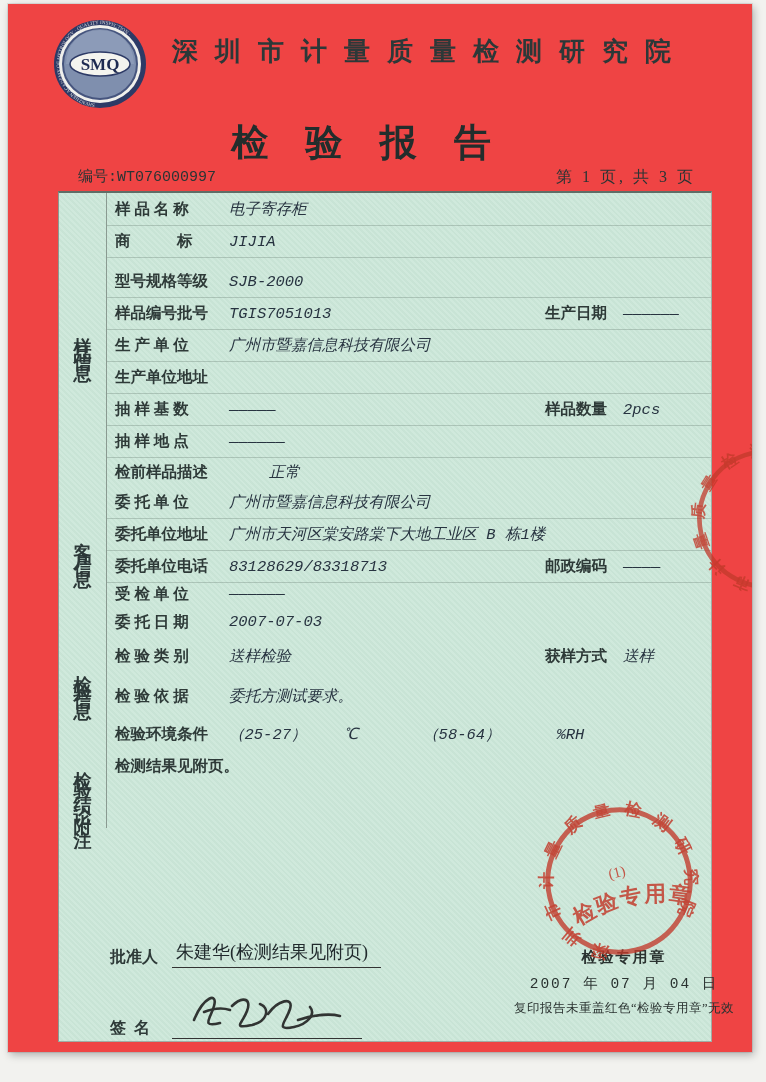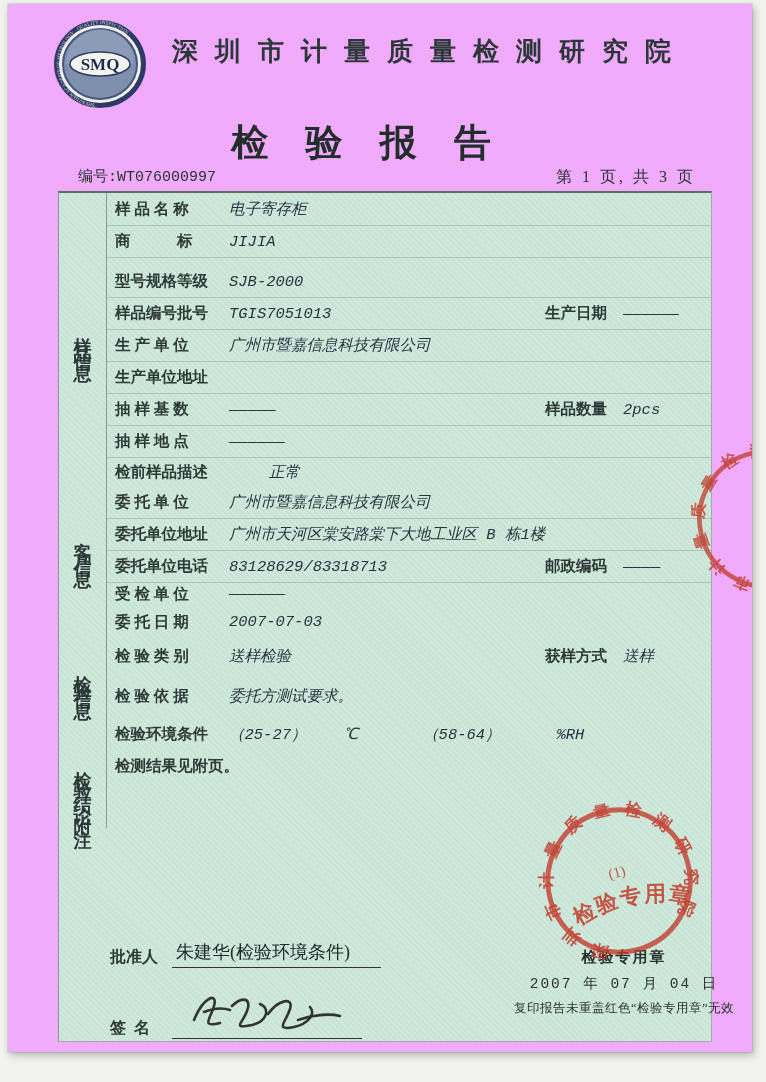--- a/index.html
+++ b/index.html
@@ -1,19 +1,19 @@
 <!DOCTYPE html>
 <html><head>
 <meta charset="utf-8">
 <style>
   html,body{margin:0;padding:0;background:#f2f2ef;}
   body{width:766px;height:1082px;position:relative;overflow:hidden;
        font-family:"Liberation Serif","DejaVu Serif",serif;color:#24302e;}
   .paper{position:absolute;left:8px;top:4px;width:744px;height:1048px;
-         background:#f0abfc;overflow:hidden;
+         background:#ef4444;overflow:hidden;
          box-shadow:0 0 0 1px rgba(0,0,0,.08),2px 3px 8px rgba(0,0,0,.28);}
   
   .hdr{position:absolute;left:0;top:0;width:100%;height:186px;}
   .logo{position:absolute;left:36px;top:12px;width:112px;height:96px;}
   .org{position:absolute;left:164px;top:30px;font-size:26px;font-weight:bold;
        letter-spacing:17px;color:#2c3838;white-space:nowrap;}
   .title{position:absolute;left:0;top:114px;width:720px;text-align:center;
          font-size:37px;font-weight:bold;letter-spacing:14px;color:#222d2c;}
   .meta{position:absolute;left:0;top:163px;width:100%;display:flex;
         justify-content:space-between;padding:0 56px 0 70px;box-sizing:border-box;
@@ -201,21 +201,21 @@
             <div class="row nb" style="height: 32px;">
               <span class="flabel full">检测结果见附页。</span>
             </div>
           </div>
         </div>
       </div>
   </div>
 
   <div class="approve">
     <span class="lab">批准人</span>
-    <span class="val">朱建华(检验环境条件)</span>
+    <span class="val">朱建华(检测结果见附页)</span>
   </div>
   <div class="sign">
     <span class="lab">签  名</span>
     <span class="sigbox">
       <svg width="170" height="52" viewBox="0 0 170 52">
         <g fill="none" stroke="#1c1c1c" stroke-width="2.6" stroke-linecap="round" opacity=".88">
           <path d="M14 36 C 24 12, 38 8, 34 22 C 31 34, 20 44, 40 39"></path>
           <path d="M24 28 C 34 24, 44 24, 50 26"></path>
           <path d="M52 22 C 62 12, 72 14, 67 27 C 62 40, 52 45, 72 41 C 88 37, 90 24, 80 20"></path>
           <path d="M88 30 C 98 16, 114 12, 110 25 C 106 38, 94 47, 114 43 C 128 40, 136 30, 130 23"></path>

